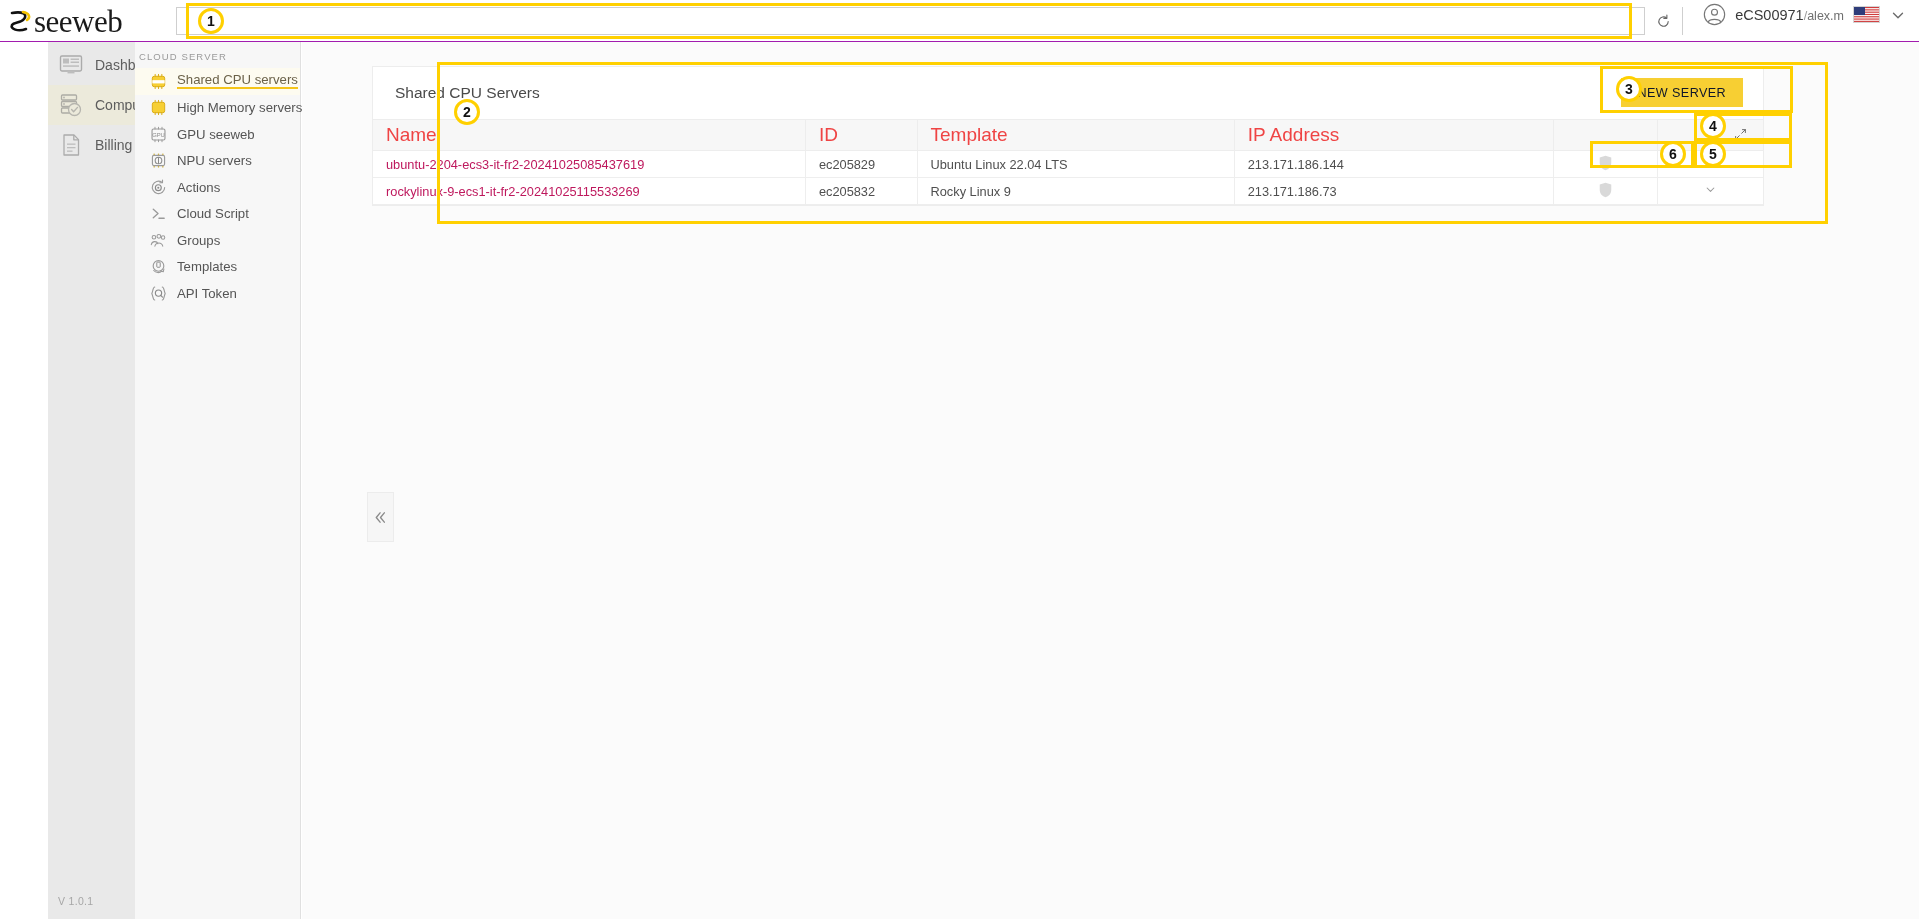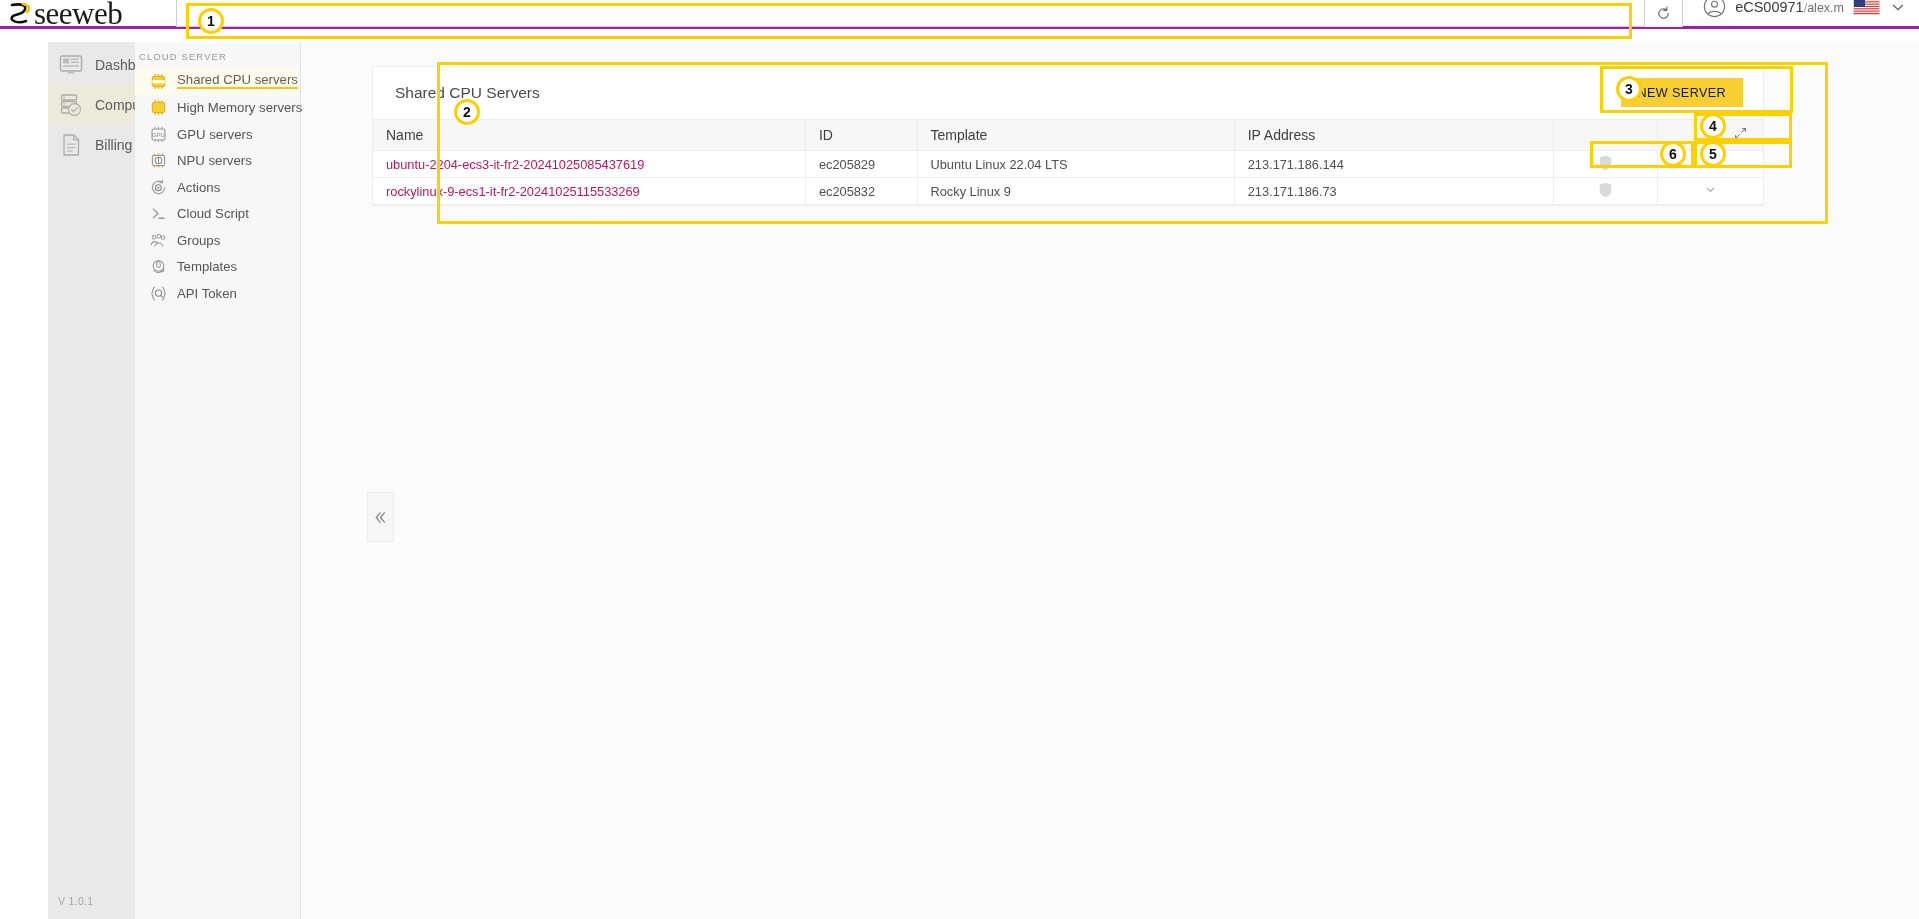--- a/index.html
+++ b/index.html
@@ -7,24 +7,24 @@
     width: 1919px; height: 919px;
     font-family: "Liberation Sans", sans-serif;
     background: #ffffff;
     overflow: hidden;
   }
   #app { position: relative; width: 1919px; height: 919px; }
 
   
   .topbar {
     position: absolute; left: 0; top: 0;
-    width: 1919px; height: 29px;
+    width: 1919px; height: 42px;
     background: #ffffff;
-    border-bottom: 3px solid #a21caf;
-    display: flex; align-items: center;
+    border-bottom: 1px solid #a21caf;
+    display: flex; 
   }
   .brand {
     width: 166px; height: 42px;
     display: flex; align-items: center; padding-left: 8px;
     flex: 0 0 auto;
   }
   .brand-logo {
     font-family: "Liberation Serif", serif;
     font-size: 31px; color: #1a1a1a; letter-spacing: -0.5px;
     line-height: 1; white-space: nowrap;
@@ -148,21 +148,21 @@
     background: #f7cf33; color: #0f172a;
     font-size: 12.6px; letter-spacing: .4px;
     border: 0; cursor: pointer;
     display: flex; align-items: center;
     font-family: "Liberation Sans", sans-serif;
   }
 
   table.srv { width: 100%; border-collapse: collapse; }
   table.srv thead th {
     background: #f7f7f7; height: 31px;
-    font-weight: normal; font-size: 14px; color: #404040;
+    font-weight: normal; font-size: 19px; color: #ef4444;
     text-align: left; padding-left: 13px;
     border-top: 1px solid #ededed;
     border-bottom: 1px solid #ededed;
     border-left: 1px solid #ededed;
   }
   table.srv thead th:first-child { border-left: 0; }
   table.srv tbody td {
     height: 27px; font-size: 12.8px; color: #4f4f4f;
     padding-left: 13px; border-bottom: 1px solid #eeeeee;
     border-left: 1px solid #eeeeee; background: #fff;
@@ -332,21 +332,21 @@
         <text x="10" y="12.4" font-size="6.2" fill="#8a8a8a" text-anchor="middle" font-family="Liberation Sans, sans-serif">GPU</text>
         <g stroke="#9a9a9a" stroke-width="1" stroke-linecap="round">
           <path d="M6.3 2.4 v1.8"></path>
             <path d="M10 2.4 v1.8"></path>
             <path d="M13.7 2.4 v1.8"></path>
           <path d="M6.3 15.8 v1.8"></path>
             <path d="M10 15.8 v1.8"></path>
             <path d="M13.7 15.8 v1.8"></path>
         </g>
       </svg>
-      <span class="sec-label">GPU servers</span>
+      <span class="sec-label">GPU seeweb</span>
     </div>
 
     <div class="sec-item">
       <svg class="sicon" viewBox="0 0 20 20">
         <rect x="3.6" y="4.6" width="12.8" height="10.8" rx="1.6" fill="none" stroke="#9a9a9a" stroke-width="1.2"></rect>
         <circle cx="10" cy="10" r="3.5" fill="none" stroke="#8a8a8a" stroke-width="1.1"></circle>
         <path d="M10 6.5 v7" stroke="#8a8a8a" stroke-width="1.1"></path>
         <g fill="#c9ab3a">
           <circle cx="5.4" cy="3.3" r="0.8"></circle>
             <circle cx="10" cy="3.3" r="0.8"></circle>

